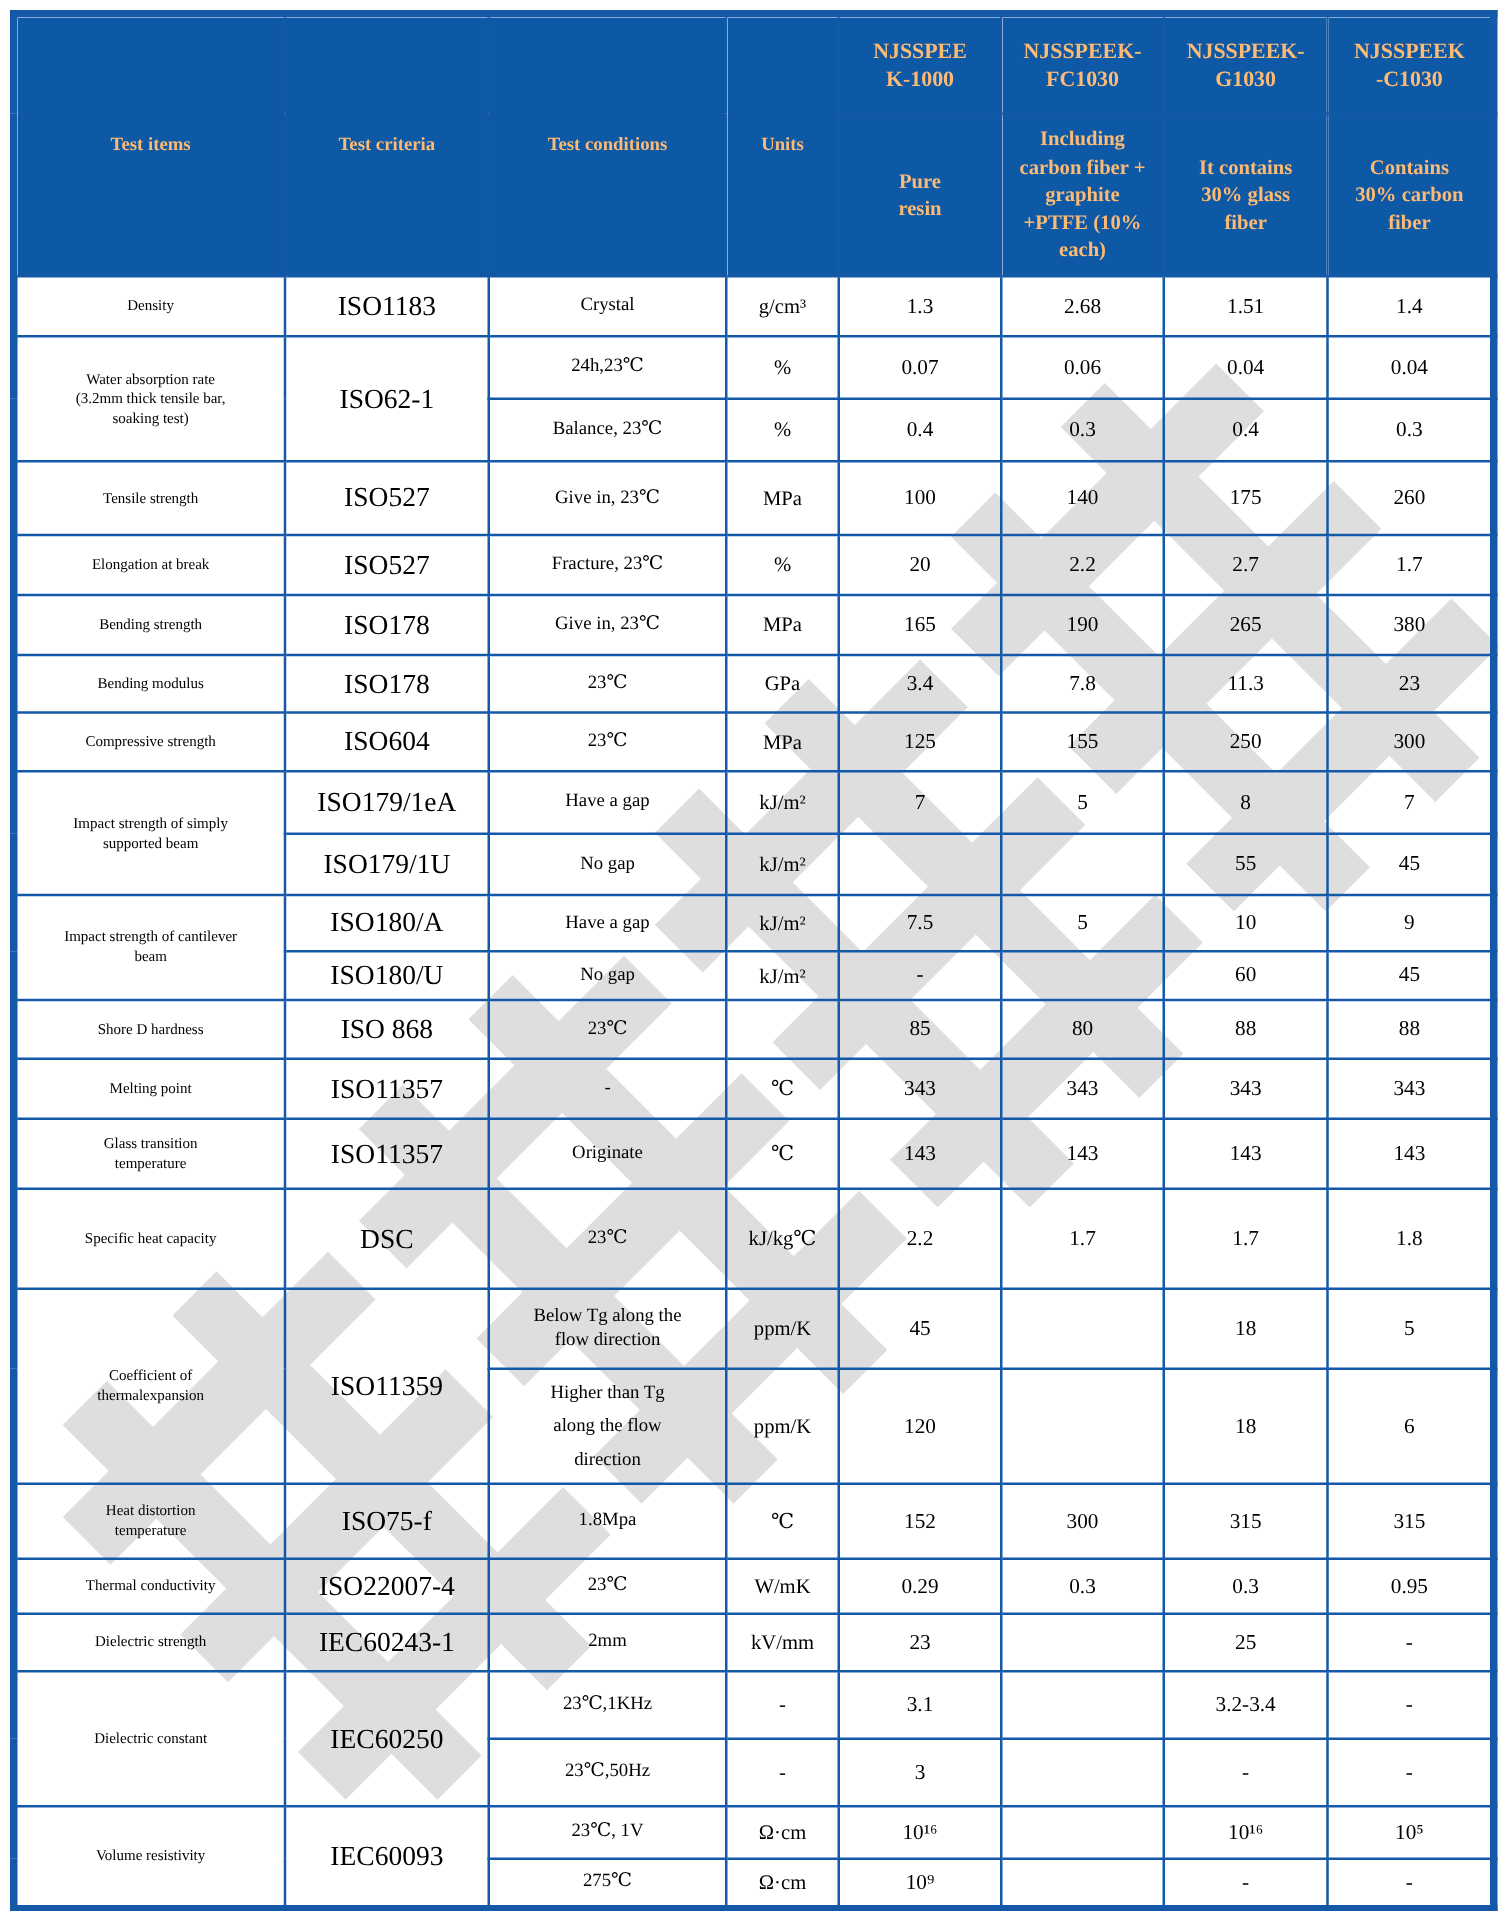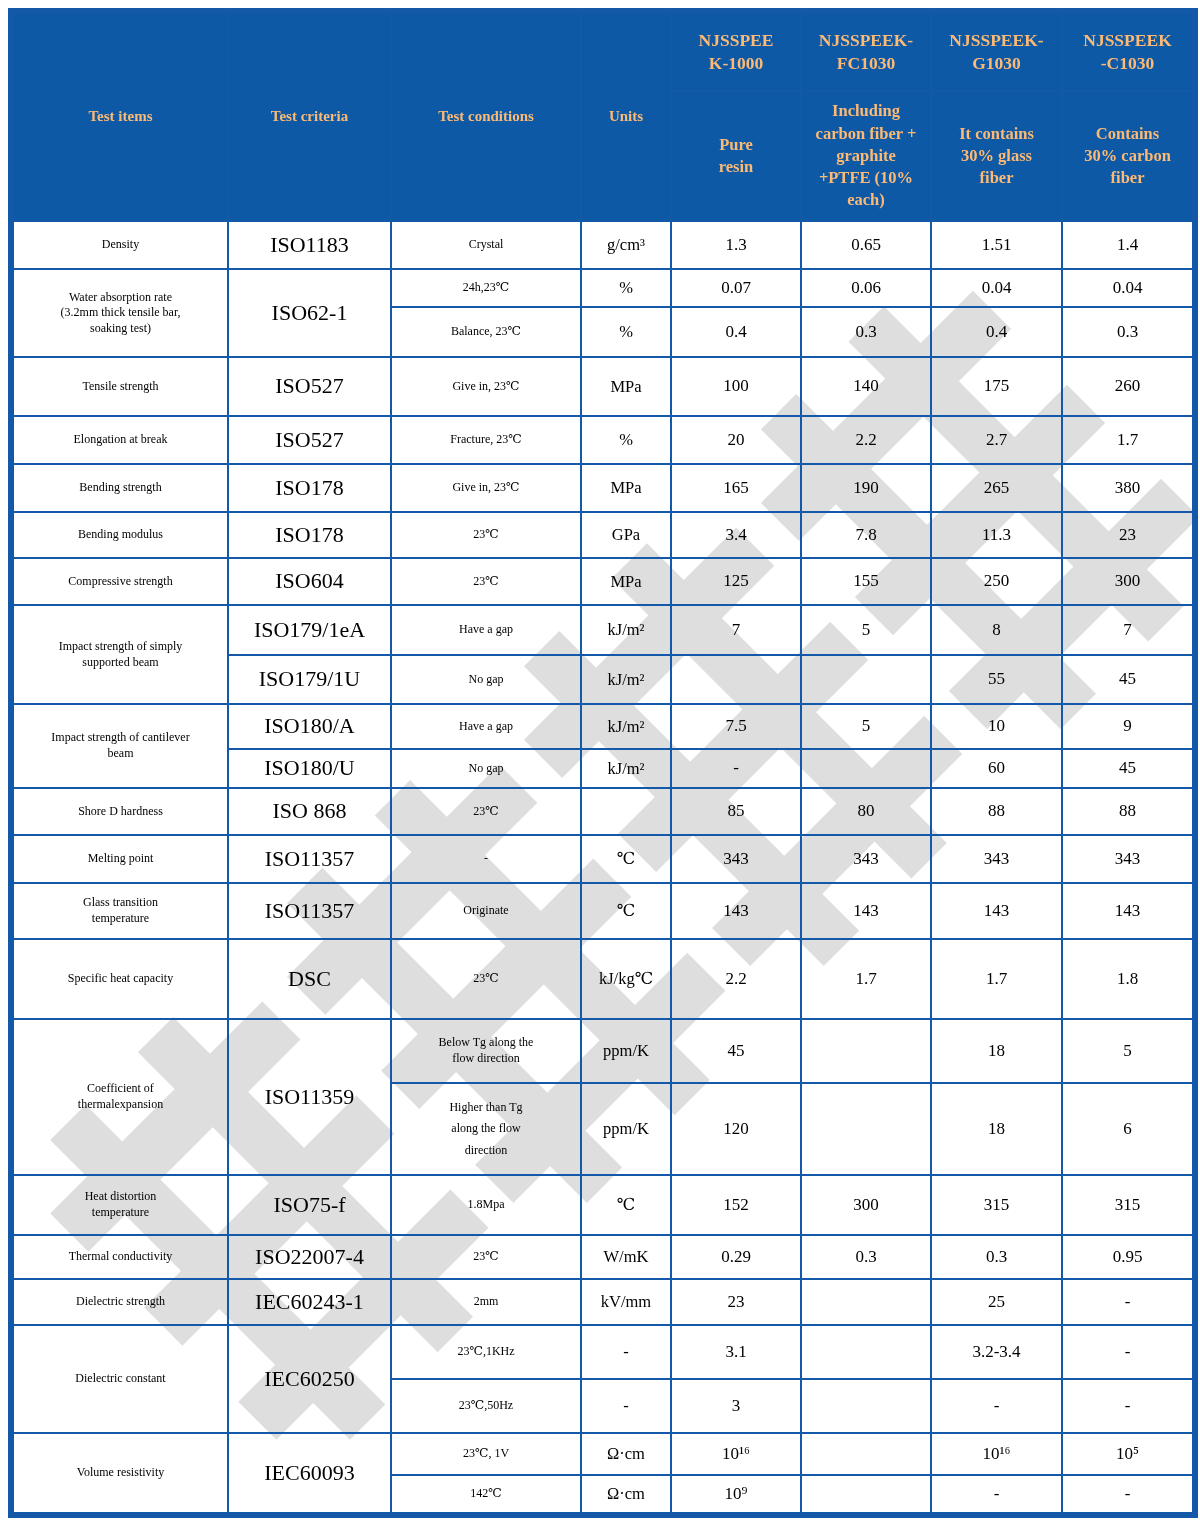--- a/index.html
+++ b/index.html
@@ -35,21 +35,21 @@
   }
   thead th{
     background:var(--header-bg);
     color:#fdba74;font-weight:bold;
   }
   thead th.main{font-size:15px;}
   thead th.pname{font-size:17.5px;}
   thead th.pdesc{font-size:16.5px;line-height:1.35;}
   td.it{font-size:12px;}
   td.cr{font-size:22px;}
-  td.cond{font-size:12px;}
+  td.cond{font-size:15px;}
   td.un{font-size:16.5px;text-align:center;}
   td.val{font-size:17px;}
 </style>
 </head>
 <body>
 
 <div class="page">
 
   <div class="watermark" title="南京首塑">
     <svg width="1200" height="1529" viewBox="0 0 1200 1529" xmlns="http://www.w3.org/2000/svg">
@@ -125,26 +125,26 @@
       </tr>
     </thead>
     <tbody>
 
       <tr style="height:48px">
         <td class="it">Density</td>
         <td class="cr">ISO1183</td>
         <td class="cond">Crystal</td>
         <td class="un">g/cm³</td>
         <td class="val">1.3</td>
-        <td class="val">0.65</td>
+        <td class="val">2.68</td>
         <td class="val">1.51</td>
         <td class="val">1.4</td>
       </tr>
 
-      <tr style="height:38px">
+      <tr style="height:50px">
         <td class="it" rowspan="2">Water absorption rate
 (3.2mm thick tensile bar,
 soaking test)</td>
         <td class="cr" rowspan="2">ISO62-1</td>
         <td class="cond">24h,23℃</td>
         <td class="un">%</td>
         <td class="val">0.07</td>
         <td class="val">0.06</td>
         <td class="val">0.04</td>
         <td class="val">0.04</td>
@@ -380,21 +380,21 @@
         <td class="it" rowspan="2">Volume resistivity</td>
         <td class="cr" rowspan="2">IEC60093</td>
         <td class="cond">23℃, 1V</td>
         <td class="un">Ω·cm</td>
         <td class="val">10¹⁶</td>
         <td class="val"></td>
         <td class="val">10¹⁶</td>
         <td class="val">10⁵</td>
       </tr>
       <tr style="height:40px">
-        <td class="cond">142℃</td>
+        <td class="cond">275℃</td>
         <td class="un">Ω·cm</td>
         <td class="val">10⁹</td>
         <td class="val"></td>
         <td class="val">-</td>
         <td class="val">-</td>
       </tr>
 
     </tbody>
   </table>
 </div>

